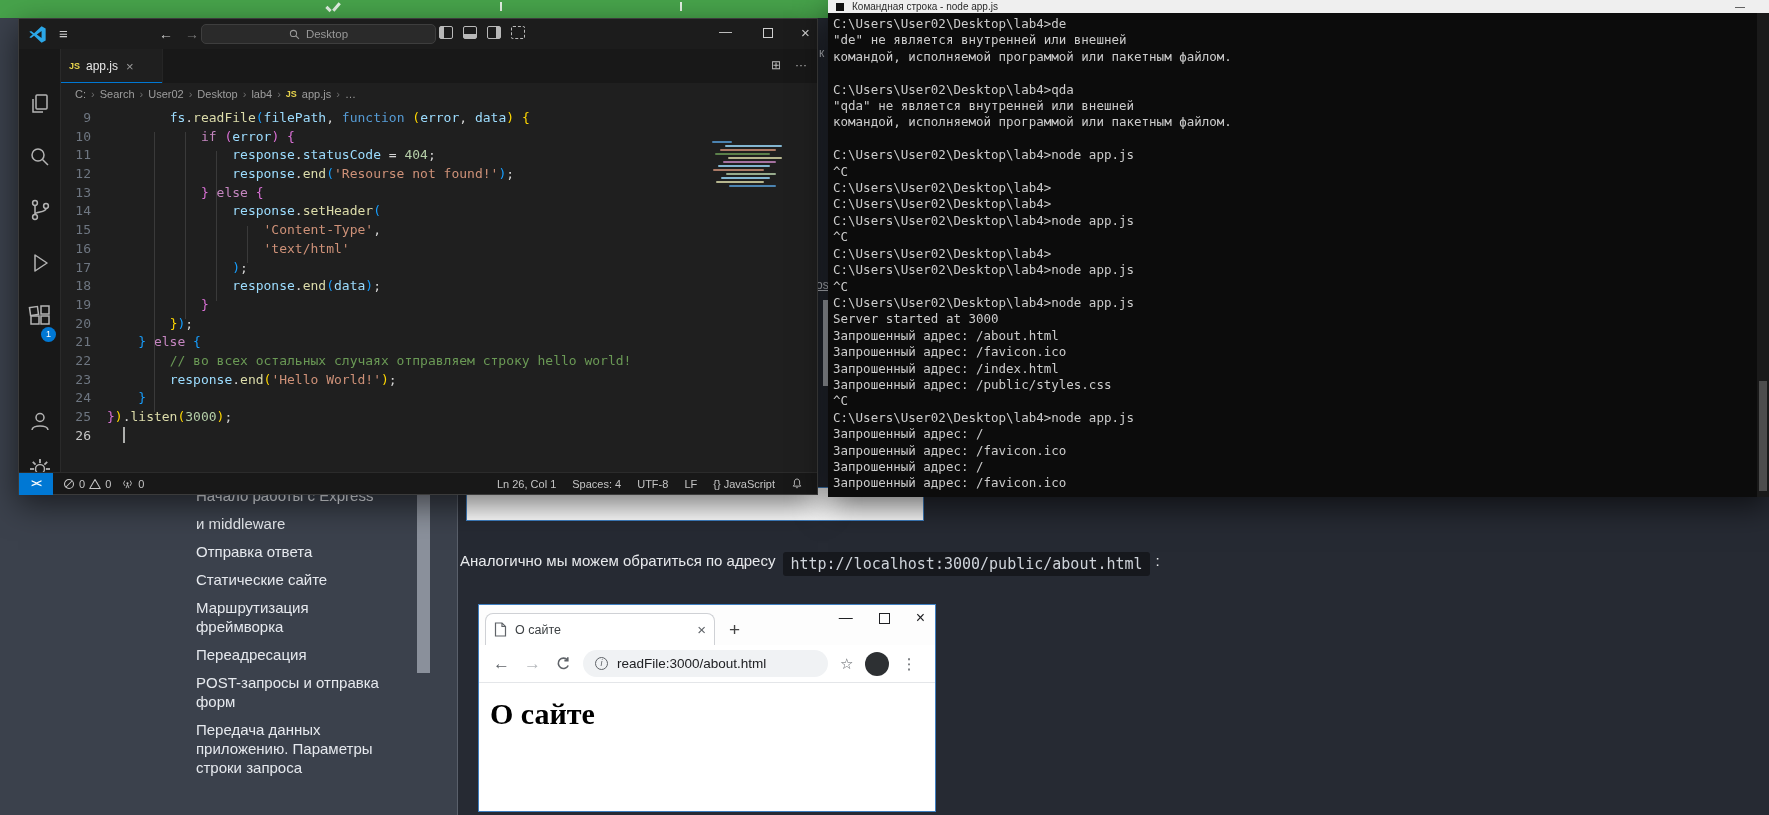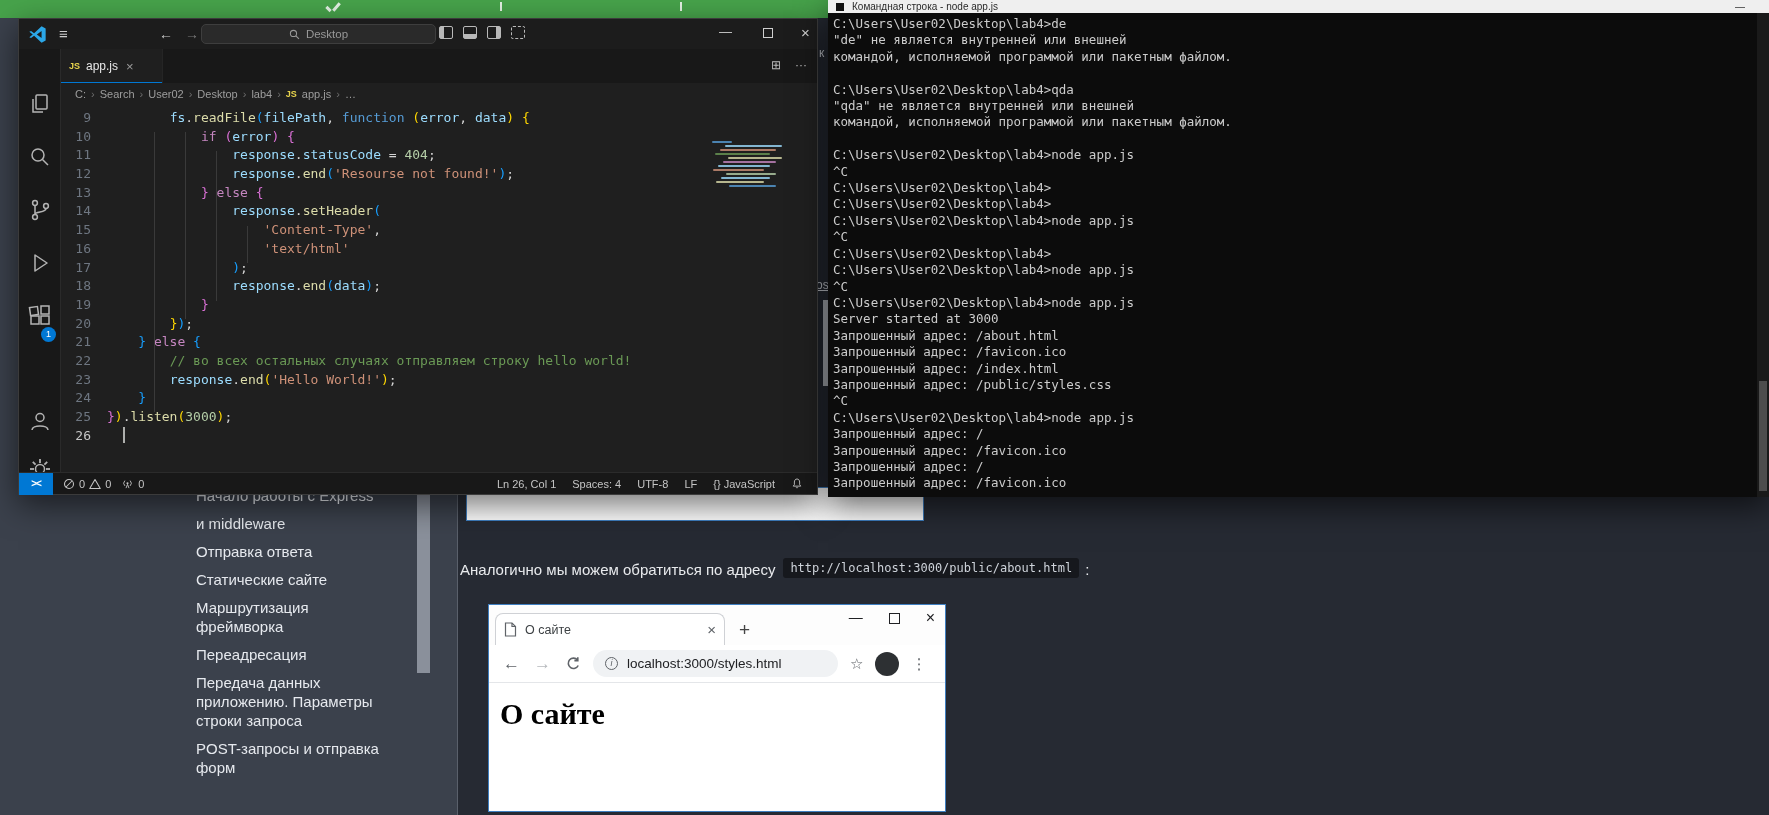--- a/index.html
+++ b/index.html
@@ -17,28 +17,28 @@
 
   .page-sidebar { position:absolute; left:0; top:18px; width:458px; height:797px; background:#3b414c; }
   .side-divider { position:absolute; right:0; top:470px; bottom:0; width:1px; background:#5a606b; }
   .side-scroll-thumb { position:absolute; left:417px; top:475px; width:13px; height:180px; background:#8a909b; }
   .nav-list { position:absolute; left:196px; top:468px; width:200px; color:#e6e9ee; font-size:15px; }
   .nav-item { line-height:19px; margin-bottom:9px; cursor:pointer; }
 
   .page-content { position:absolute; left:458px; top:18px; right:0; bottom:0; }
   .prev-shot-bottom { position:absolute; left:466px; top:487px; width:458px; height:34px;
      background:#ffffff; border:1px solid #3f7fc1; }
-  .paragraph { position:absolute; left:460px; top:552px; height:26px; display:flex; align-items:flex-end;
+  .paragraph { position:absolute; left:460px; top:552px; height:26px; display:flex; align-items:flex-start;
      color:#e8eaed; font-size:15px; white-space:nowrap; }
-  .code-chip { font-family:"DejaVu Sans Mono", monospace; font-size:12px; color:#ced3da;
+  .code-chip { font-family:"DejaVu Sans Mono", monospace; font-size:15px; color:#ced3da;
      background:#16181d; padding:3px 7px; border-radius:3px; margin-left:8px; }
   .para-suffix { margin-left:6px; }
 
   
-  .mockup { position:absolute; left:488px; top:604px; width:458px; height:208px; background:#fff;
+  .mockup { position:absolute; left:478px; top:604px; width:458px; height:208px; background:#fff;
      border:1px solid #3f7fc1; overflow:hidden; }
   .mk-tabstrip { position:relative; height:40px; background:#fdfdfd; }
   .mk-tab { position:absolute; left:6px; bottom:0; width:230px; height:32px; background:#fff;
      border:1px solid #cfd1d5; border-bottom:none; border-radius:8px 8px 0 0;
      display:flex; align-items:center; padding:0 8px; }
   .mk-tab-title { font-size:12.5px; color:#3c4043; margin-left:8px; flex:1; }
   .mk-tab-close { color:#5f6368; font-size:15px; }
   .mk-newtab { position:absolute; left:250px; bottom:4px; font-size:19px; color:#444; }
   .mk-controls { position:absolute; right:10px; top:4px; display:flex; gap:26px; color:#202124; }
   .mk-min { font-size:14px; } 
@@ -165,27 +165,27 @@
         <div class="nav-item">
           <div>Статические сайте</div>
         </div>
         <div class="nav-item">
           <div>Маршрутизация фреймворка</div>
         </div>
         <div class="nav-item">
           <div>Переадресация</div>
         </div>
         <div class="nav-item">
+          <div>POST-запросы и отправка</div>
+          <div>форм</div>
+        </div>
+        <div class="nav-item">
           <div>Передача данных</div>
           <div>приложению. Параметры</div>
           <div>строки запроса</div>
-        </div>
-        <div class="nav-item">
-          <div>POST-запросы и отправка</div>
-          <div>форм</div>
         </div>
       </div>
     <div class="side-scroll-thumb"></div>
     <div class="side-divider"></div>
   </div>
 
   <div class="page-content"></div>
 
   <div class="prev-shot-bottom"></div>
 
@@ -214,21 +214,21 @@
     </div>
     <div class="mk-toolbar">
       <span class="mk-nav">←</span>
       <span class="mk-nav mk-fwd">→</span>
       <svg class="mk-nav" width="16" height="16" viewBox="0 0 16 16">
         <path d="M12.5 4 A5.2 5.2 0 1 0 13.2 9.5" fill="none" stroke="#5f6368" stroke-width="1.6"></path>
         <path d="M12.8 1.2 L12.8 4.6 L9.4 4.6" fill="none" stroke="#5f6368" stroke-width="1.6"></path>
       </svg>
       <div class="mk-omnibox">
         <span class="mk-info">i</span>
-        <span class="mk-url">localhost:3000/styles.html</span>
+        <span class="mk-url">readFile:3000/about.html</span>
       </div>
       <span class="mk-star">☆</span>
       <span class="mk-avatar"></span>
       <span class="mk-dots">⋮</span>
     </div>
     <div class="mk-page">
       <div class="mk-h1">О сайте</div>
     </div>
   </div>
 

